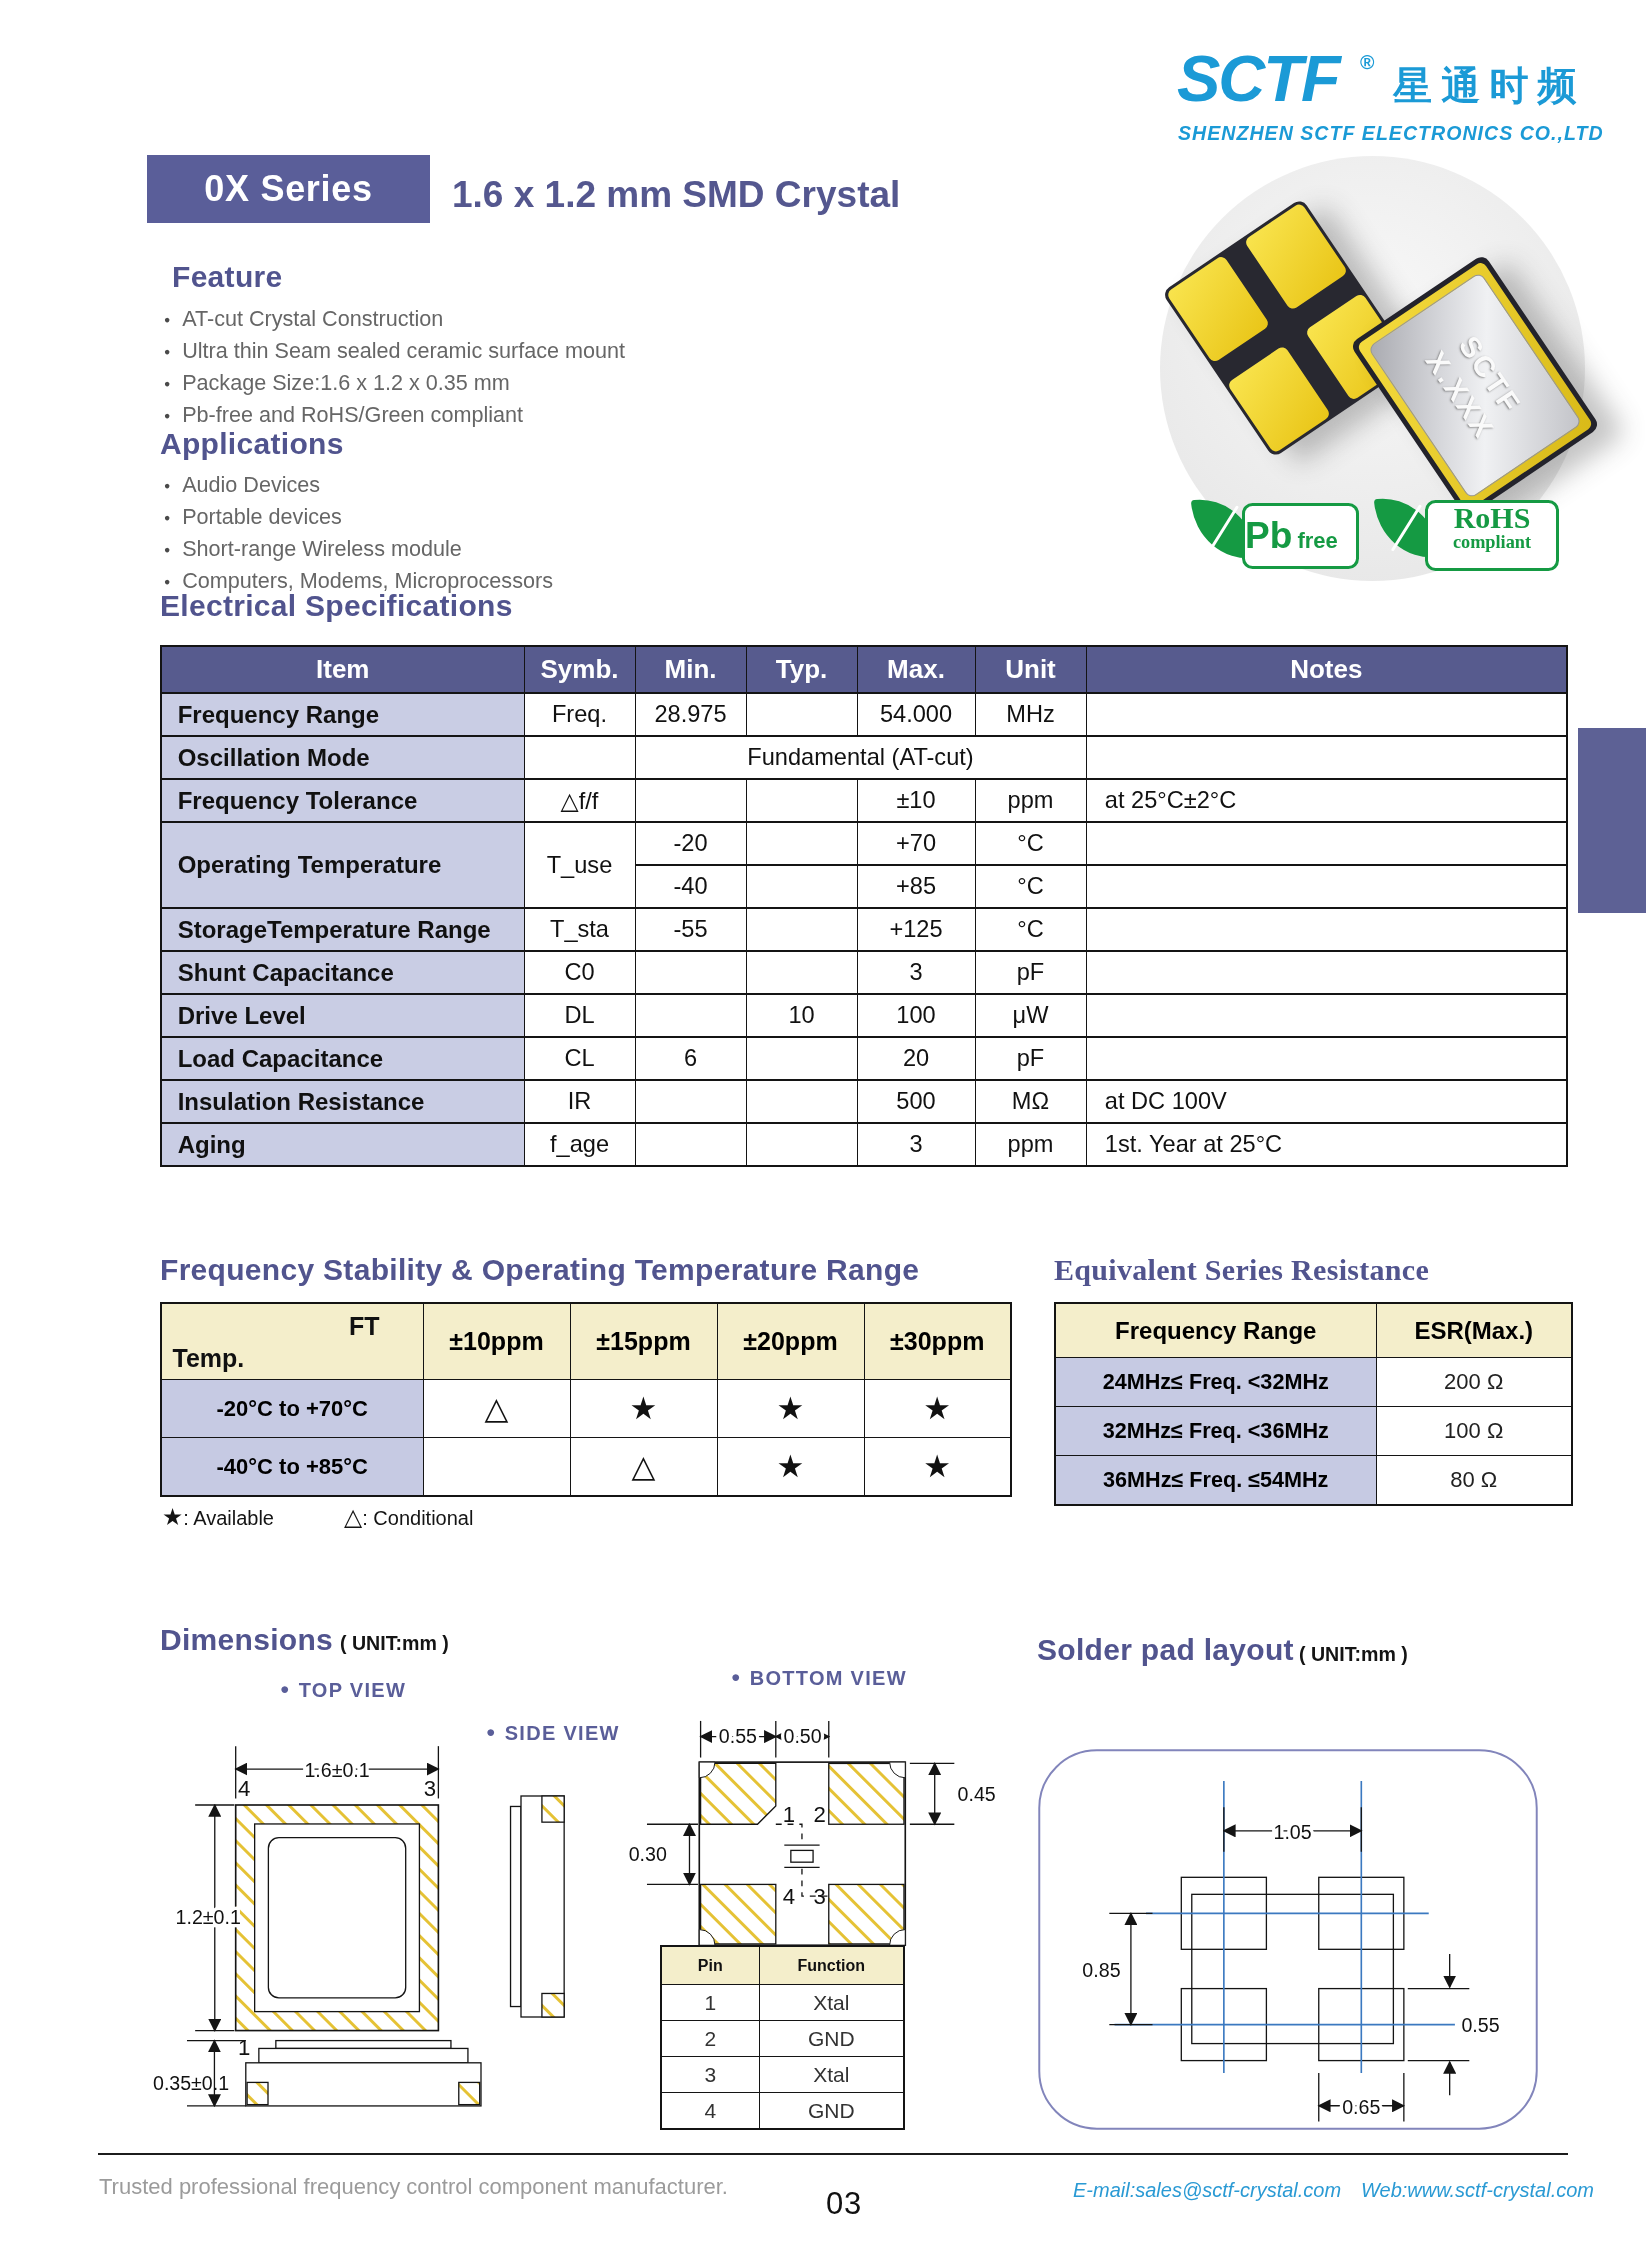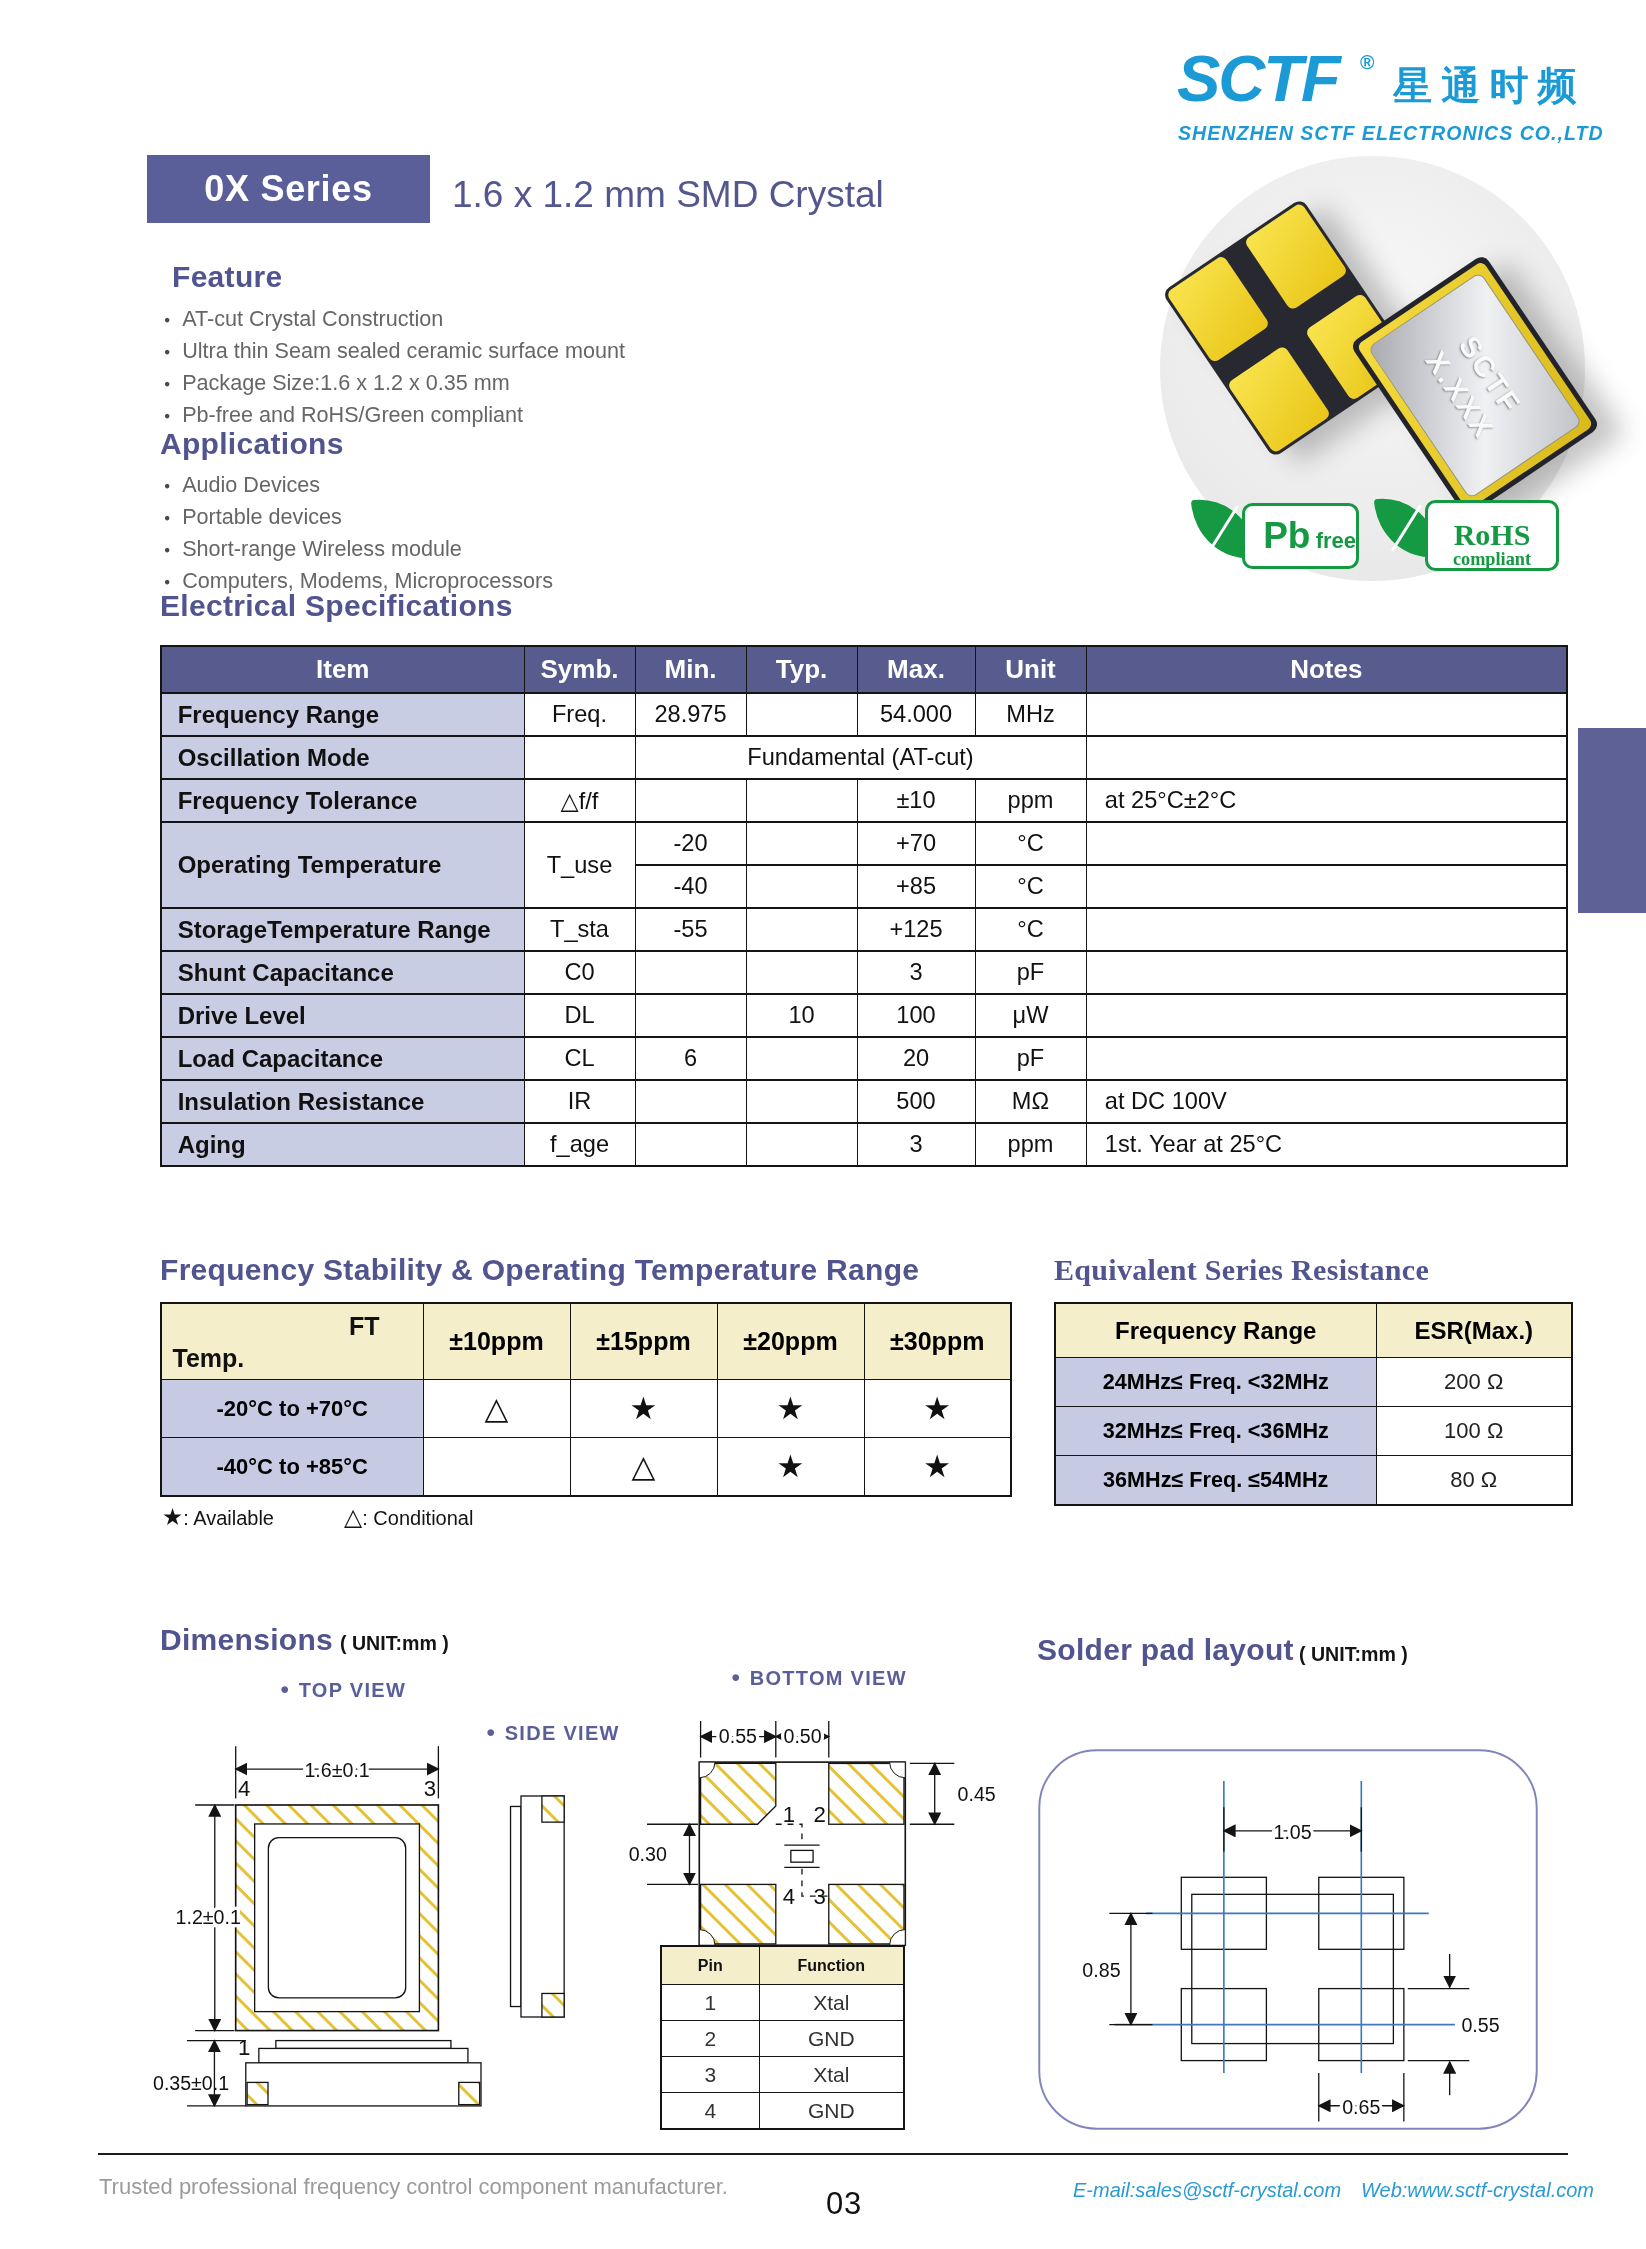--- a/index.html
+++ b/index.html
@@ -7,21 +7,21 @@
         font-family:"Liberation Sans",sans-serif;overflow:hidden;}
   .abs{position:absolute;}
   
   .h1{font-weight:bold;color:#51548e;font-size:30px;letter-spacing:0.3px;}
   .unitnote{font-weight:bold;color:#141414;font-size:19.6px;}
   .viewlabel{color:#5a5e99;font-size:20px;font-weight:bold;letter-spacing:1.3px;white-space:nowrap;}
   .viewlabel .vdot{font-size:15.7px;vertical-align:2.6px;margin-right:7.9px;}
   
   .seriesbox{background:#5a5e99;color:#fff;font-size:36px;font-weight:bold;
              display:flex;align-items:center;justify-content:center;letter-spacing:0.7px;}
-  .pagetitle{color:#54578f;font-size:37px;font-weight:normal;letter-spacing:0px;}
+  .pagetitle{color:#54578f;font-size:37px;font-weight:bold;letter-spacing:0px;}
   .brand{color:#1b9ad6;font-style:italic;font-weight:bold;font-size:65px;letter-spacing:-2px;}
   .brand-reg{color:#1b9ad6;font-weight:bold;font-size:19.6px;}
   .brand-cn{color:#1b9ad6;font-weight:bold;font-size:39px;letter-spacing:9.2px;white-space:nowrap;}
   .brand-co{color:#1b9ad6;font-weight:bold;font-style:italic;font-size:19.6px;letter-spacing:1px;white-space:nowrap;}
   
   ul.blist{list-style:none;margin:0;padding:0;font-size:21.6px;color:#666;}
   ul.blist li{margin-bottom:5.9px;white-space:nowrap;}
   ul.blist li::before{content:"●";font-size:10.5px;color:#4a4a4a;margin-right:11.8px;vertical-align:2.6px;}
   
   table{border-collapse:collapse;table-layout:fixed;}
@@ -71,21 +71,21 @@
   .chip{border-radius:9.2px;box-shadow:17px 19.6px 26px rgba(60,60,60,.30);}
   .pad{position:absolute;background:linear-gradient(155deg,#f9e44e,#e9c517);border-radius:6.5px;}
   .lid{position:absolute;inset:13px;border-radius:7.9px;border:1.3px solid #93949a;
        background:linear-gradient(125deg,#a9aab0 0%,#d7d8dc 35%,#f0f1f3 55%,#c2c3c8 100%);
        display:flex;align-items:center;justify-content:center;}
   .lidtxt{transform:rotate(90deg);text-align:center;color:#fafafa;font-weight:bold;
           font-size:29px;letter-spacing:2.6px;line-height:1.25;text-shadow:0 1.3px 2px rgba(90,90,90,.7);white-space:nowrap;}
   .leaf{background:#159a43;border-radius:6% 100% 6% 100%;transform:rotate(-6deg);}
   .leaf .vein{position:absolute;left:46%;top:8%;width:3.3px;height:84%;background:#fff;transform:rotate(38deg);border-radius:2px;}
   .badgebox{background:#fff;border:3.9px solid #159a43;border-radius:10.5px;
-            display:flex;align-items:center;justify-content:flex-end;color:#159a43;}
+            display:flex;align-items:center;justify-content:flex-start;color:#159a43;}
   
   .rule{background:#1c1c1c;}
   .tagline{color:#9b9b9b;font-size:22px;}
   .pageno{color:#111;font-size:31px;letter-spacing:0.7px;}
   .flink{color:#2a9ad4;font-size:20px;font-style:italic;}
   .sidetab{background:#5d6195;}
 </style>
 </head>
 <body>
 

